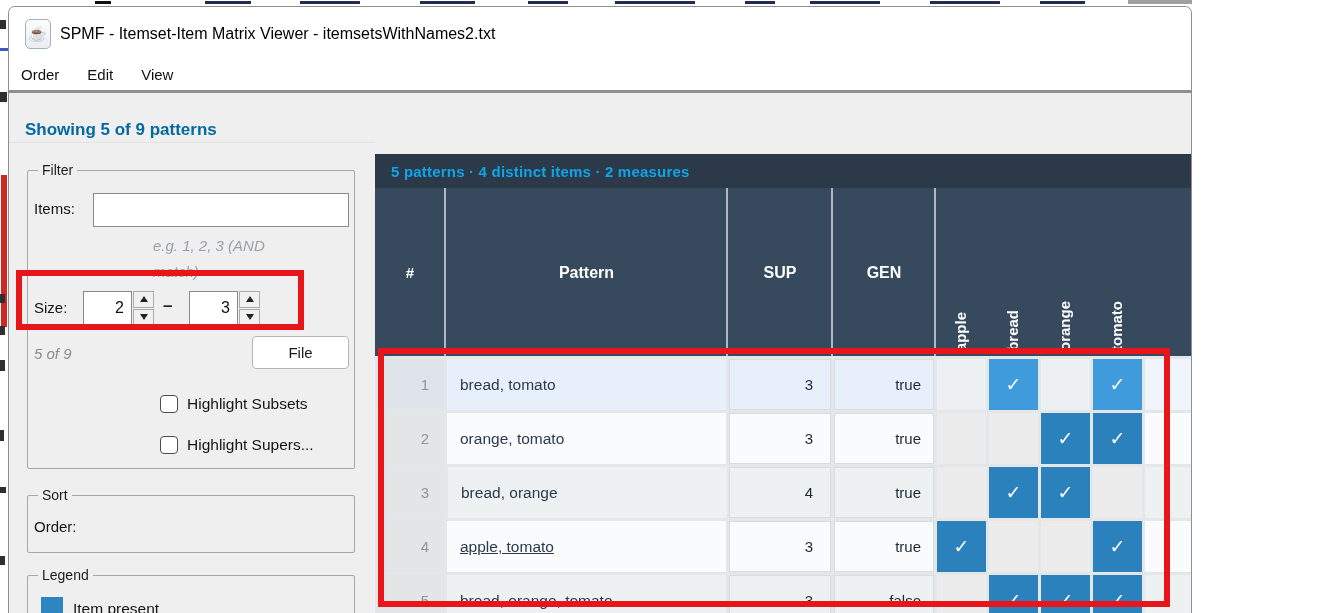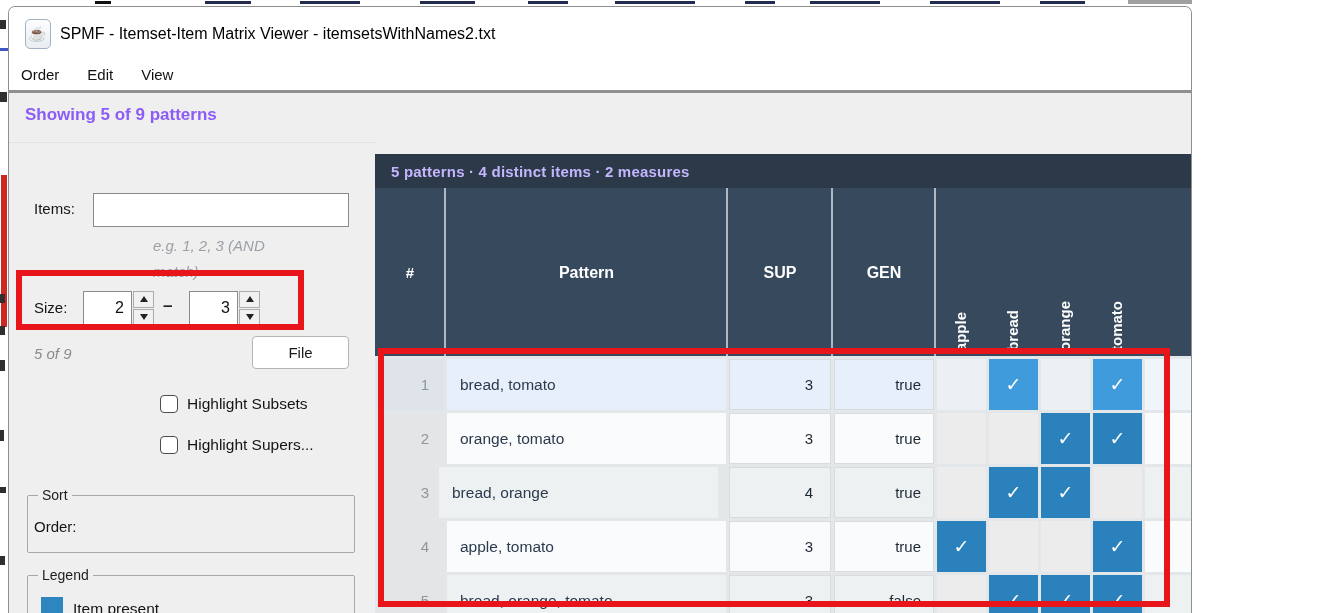--- a/index.html
+++ b/index.html
@@ -26,21 +26,21 @@
     width:26px;height:30px;margin-left:16px;border:1px solid #9fb2c6;border-radius:5px;
     background:linear-gradient(#fdfdfd,#e9edf2);display:flex;align-items:center;justify-content:center;
     font-size:15px;color:#b03a2e;box-sizing:border-box;
   }
   .window-title{margin-left:9px;font-size:16px;color:#000;}
   .menu-bar{position:absolute;left:0;top:53px;width:100%;height:30px;background:#ffffff;display:flex;align-items:center;}
   .menu-item{font-size:15px;color:#111;padding:0 14px;line-height:30px;}
   .menu-item:first-child{padding-left:12px;}
   .menu-separator{position:absolute;left:0;top:83px;width:100%;height:3px;background:#909090;}
   .content-area{position:absolute;left:0;top:86px;width:100%;height:521px;background:#efefef;}
-  .status-heading{position:absolute;left:16px;top:12px;font-size:17px;font-weight:bold;color:#8b5cf6;}
+  .status-heading{position:absolute;left:16px;top:27px;font-size:17px;font-weight:bold;color:#0369a1;}
   .heading-divider{position:absolute;left:0;top:49px;width:366px;height:1px;background:#e2e2e2;}
 
   
   .groupbox{position:absolute;border:1px solid #a8a8a8;border-radius:2px;box-sizing:border-box;}
   .groupbox-label{position:absolute;top:-9px;left:10px;background:#efefef;padding:0 4px;font-size:14px;color:#1c1c1c;}
   .gb-filter{left:18px;top:77px;width:328px;height:299px;}
   .gb-sort{left:18px;top:402px;width:328px;height:58px;}
   .gb-legend{left:18px;top:482px;width:328px;height:60px;}
 
   .field-label{position:absolute;font-size:15px;color:#141414;}
@@ -83,21 +83,21 @@
   .legend-item-label{position:absolute;font-size:15.5px;color:#141414;}
 
   
   .matrix-table{
     position:absolute;left:366px;top:61px;width:818px;height:460px;
     background:#e3e7e9;overflow:hidden;
   }
   .table-infobar{
     position:absolute;left:0;top:0;width:100%;height:34px;background:#2b3948;
     display:flex;align-items:center;padding-left:16px;box-sizing:border-box;
-    font-size:15px;font-weight:600;color:#c4b5fd;letter-spacing:.2px;
+    font-size:15px;font-weight:600;color:#0ea5e9;letter-spacing:.2px;
   }
   .table-header{position:absolute;left:0;top:34px;width:100%;height:168px;background:#36495d;}
   .col-sep{position:absolute;top:0;width:2px;height:168px;background:#c6cdd2;opacity:.85;}
   .header-label{position:absolute;color:#fff;font-weight:bold;font-size:16px;text-align:center;top:76px;}
   .item-header-label{
     position:absolute;bottom:5px;color:#fff;font-weight:bold;font-size:15px;
     writing-mode:vertical-rl;transform:rotate(180deg);white-space:nowrap;
   }
   .t-row{position:absolute;left:0;width:818px;height:51px;}
   .cell{position:absolute;top:0;height:51px;box-sizing:border-box;font-size:15px;}
@@ -160,20 +160,23 @@
     <div class="menu-item">Edit</div>
     <div class="menu-item">View</div>
   </div>
   <div class="menu-separator"></div>
 
   <div class="content-area">
 
     <div class="status-heading">Showing 5 of 9 patterns</div>
     <div class="heading-divider"></div>
 
+    <div class="groupbox gb-filter">
+      <div class="groupbox-label">Filter</div>
+    </div>
     <div class="field-label" style="left:25px;top:107px;">Items:</div>
     <input class="text-input" style="left: 84px; top: 100px; width: 256px; height: 34px;" value="">
     <div class="hint-text" style="left:144px;top:140px;">e.g. 1, 2, 3 (AND</div>
     <div class="hint-text" style="left:144px;top:166px;">match)</div>
 
     <div class="field-label" style="left:25px;top:206px;">Size:</div>
     <div class="spinner" style="left:74px;top:198px;">
       <div class="spinner-field">2</div>
       <div class="spinner-buttons">
         <div class="spin-btn">
@@ -258,32 +261,32 @@
             <div class="cell cell-sup" style="left: 354px; width: 102px;">3</div>
             <div class="cell cell-gen" style="left: 459px; width: 100px;">true</div>
             <div class="cell cell-matrix" style="left: 562px; width: 49px;"></div>
             <div class="cell cell-matrix" style="left: 614px; width: 49px;"></div>
             <div class="cell cell-matrix on" style="left: 666px; width: 49px;">✓</div>
             <div class="cell cell-matrix on" style="left: 718px; width: 49px;">✓</div>
             <div class="cell cell-filler" style="left: 770px; width: 48px;"></div>
           </div>
           <div class="t-row odd" style="top: 313px;">
             <div class="cell cell-num" style="left: 1px; width: 68px;">3</div>
-            <div class="cell cell-pattern" style="left: 64px; width: 279px;">bread, orange</div>
+            <div class="cell cell-pattern" style="left: 73px; width: 279px;">bread, orange</div>
             <div class="cell cell-sup" style="left: 354px; width: 102px;">4</div>
             <div class="cell cell-gen" style="left: 459px; width: 100px;">true</div>
             <div class="cell cell-matrix" style="left: 562px; width: 49px;"></div>
             <div class="cell cell-matrix on" style="left: 614px; width: 49px;">✓</div>
             <div class="cell cell-matrix on" style="left: 666px; width: 49px;">✓</div>
             <div class="cell cell-matrix" style="left: 718px; width: 49px;"></div>
             <div class="cell cell-filler" style="left: 770px; width: 48px;"></div>
           </div>
           <div class="t-row even" style="top: 367px;">
             <div class="cell cell-num" style="left: 1px; width: 68px;">4</div>
-            <div class="cell cell-pattern" style="left: 72px; width: 279px;">apple, tomato</div>
+            <div class="cell cell-pattern" style="left: 72px; width: 279px; text-decoration: underline;">apple, tomato</div>
             <div class="cell cell-sup" style="left: 354px; width: 102px;">3</div>
             <div class="cell cell-gen" style="left: 459px; width: 100px;">true</div>
             <div class="cell cell-matrix on" style="left: 562px; width: 49px;">✓</div>
             <div class="cell cell-matrix" style="left: 614px; width: 49px;"></div>
             <div class="cell cell-matrix" style="left: 666px; width: 49px;"></div>
             <div class="cell cell-matrix on" style="left: 718px; width: 49px;">✓</div>
             <div class="cell cell-filler" style="left: 770px; width: 48px;"></div>
           </div>
           <div class="t-row odd" style="top: 421px;">
             <div class="cell cell-num" style="left: 1px; width: 68px;">5</div>

